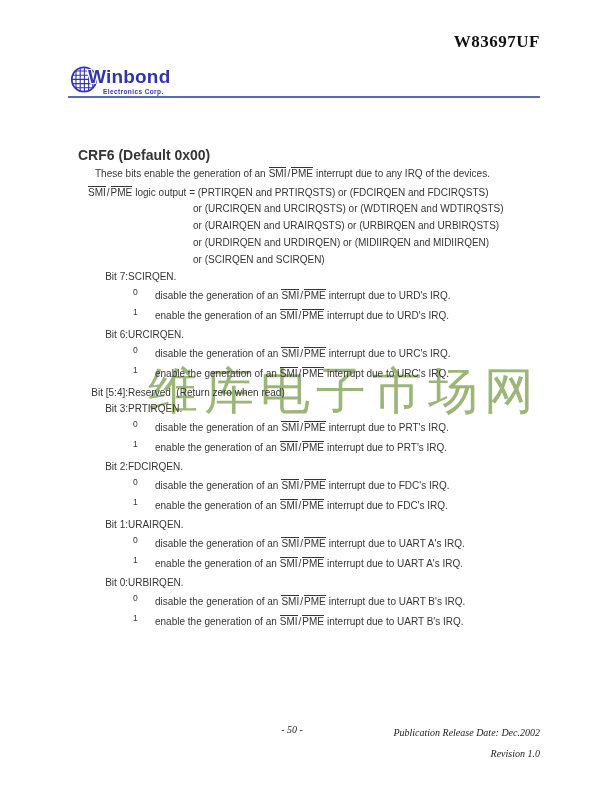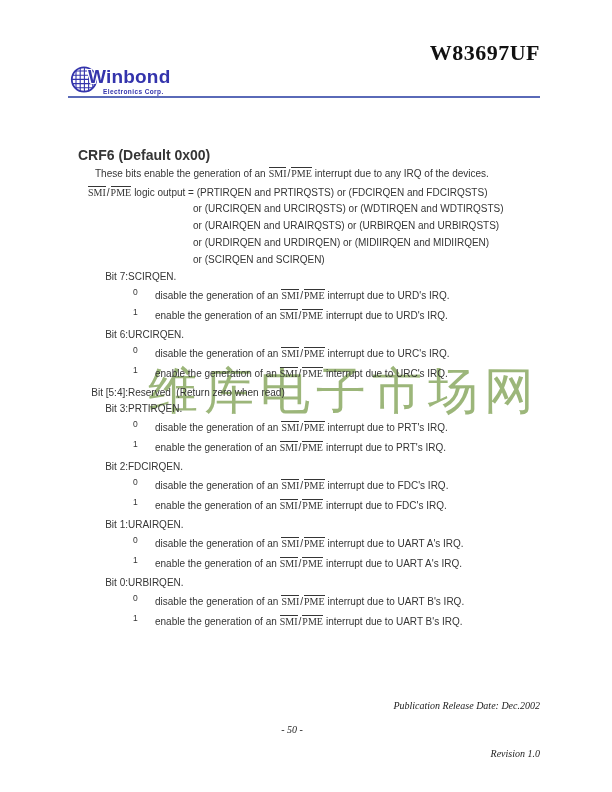--- a/index.html
+++ b/index.html
@@ -9,25 +9,25 @@
     width: 612px;
     height: 792px;
     background: #ffffff;
     overflow: hidden;
     font-family: "Liberation Sans", sans-serif;
     color: #353535;
   }
   
   .doc-title {
     position: absolute;
-    top: 40px;
+    top: 32px;
     right: 72px;
     font-family: "Liberation Serif", serif;
     font-weight: bold;
-    font-size: 22px;
+    font-size: 17px;
     letter-spacing: 0.5px;
     color: #111111;
   }
   .logo {
     position: absolute;
     top: 63px;
     left: 68px;
     display: flex;
     align-items: flex-start;
   }
@@ -98,21 +98,20 @@
   .formula-cont {
     height: 17px;
     margin-left: 121px;
     white-space: nowrap;
   }
   .ov {
     display: inline-block;
     border-top: 1px solid #353535;
     line-height: 1.05;
     padding-top: 0.5px;
-    font-family: Liberation Serif, serif;
   }
   .term { margin: 0 3px; white-space: nowrap; }
   .term .slash { margin: 0 1px; }
   .bit-head {
     display: flex;
     height: 18px;
     margin-left: 16px;
     white-space: nowrap;
   }
   .bit-head.reserved { height: 16px; }
@@ -126,21 +125,21 @@
   .digit {
     width: 22px;
     flex: none;
     font-size: 8.5px;
     position: relative;
     top: -2px;
   }
   
   .footer-release {
     position: absolute;
-    top: 700px;
+    top: 727px;
     right: 72px;
     font-family: "Liberation Serif", serif;
     font-style: italic;
     font-size: 10px;
     color: #222222;
   }
   .footer-page {
     position: absolute;
     top: 724px;
     left: 72px;

